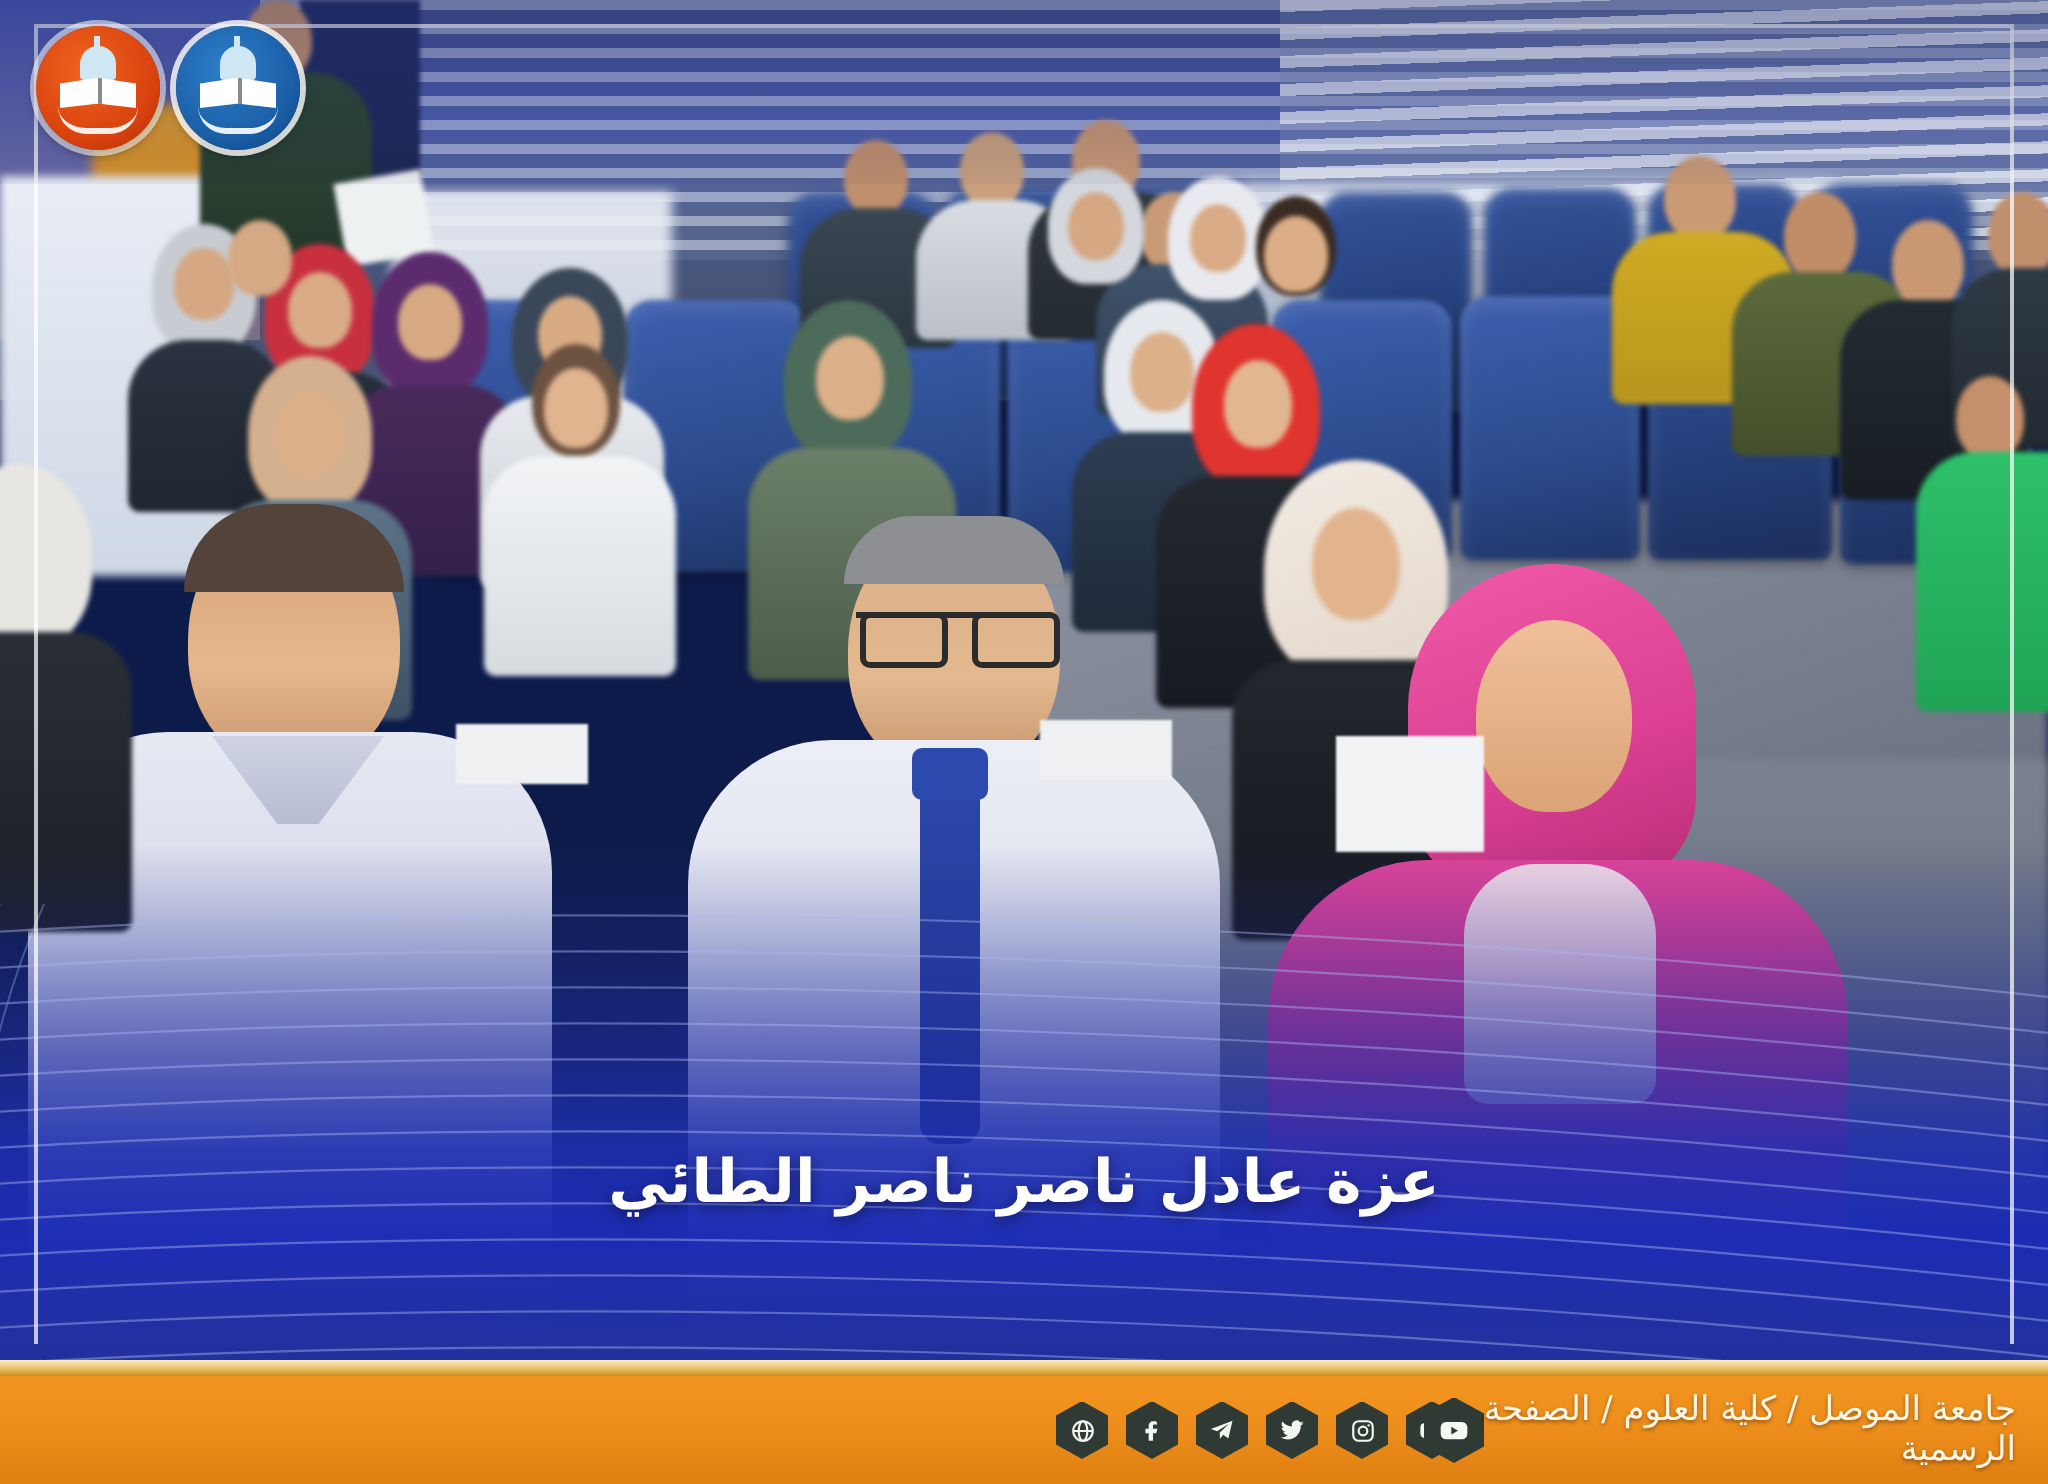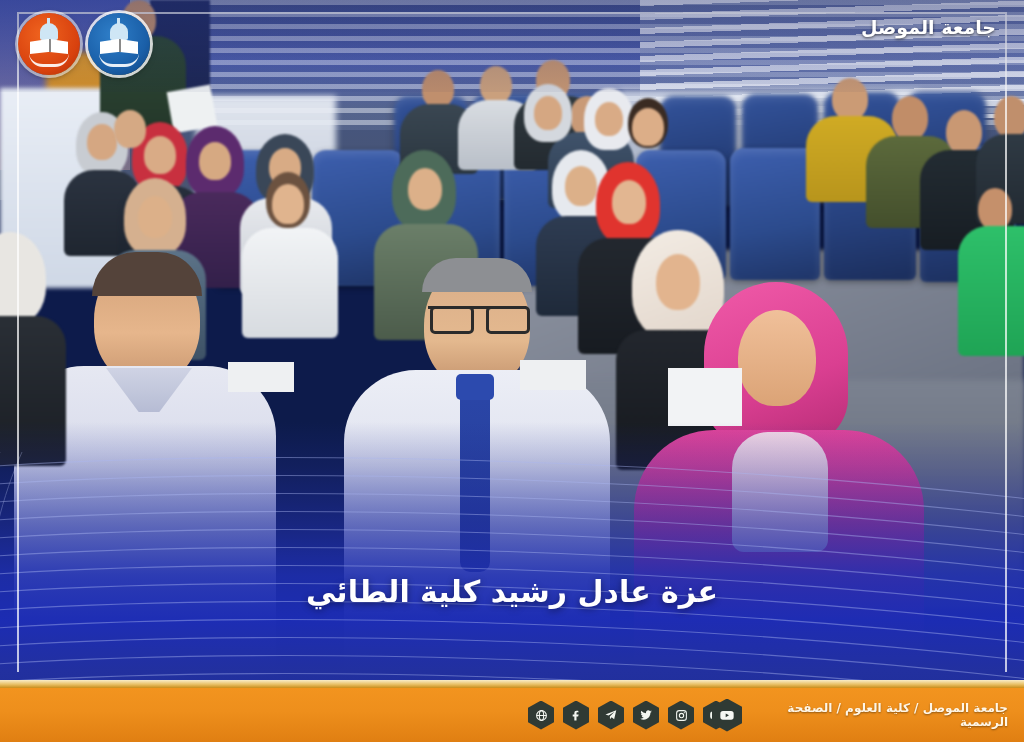--- a/index.html
+++ b/index.html
@@ -206,21 +206,21 @@
   .bar-left{
     position:absolute;right:690px;left:14px;
     text-align:right;direction:rtl;
     color:#2a1702;font-weight:bold;font-size:17px;
     text-shadow:0 1px 1px rgba(255,255,255,.18);
     letter-spacing:-.3px;
   }
   .bar-right{
     position:absolute;left:740px;right:16px;
     text-align:right;direction:rtl;
-    color:#fff6e6;font-weight:bold;font-size:12px;
+    color:#fff6e6;font-weight:normal;font-size:17px;
     text-shadow:0 1px 2px rgba(0,0,0,.4);
     letter-spacing:-.3px;
   }
   .bar-social{
     position:absolute;left:528px;display:flex;gap:9px;align-items:center;
   }
   .hex{
     width:26px;height:29px;
     background:#2f3a34;
     clip-path:polygon(50% 0%,100% 25%,100% 75%,50% 100%,0% 75%,0% 25%);
@@ -462,25 +462,24 @@
     <div class="logo logo-blue">
       <div class="logo-emblem">
         <div class="emb-dome"></div>
         <div class="emb-book"></div>
         <div class="emb-arc"></div>
       </div>
     </div>
   </div>
 
   <div class="univ-text">
-    <span class="l1">جامعة الموصل</span>
   </div>
 
   <div class="main-title">
-    <span class="t2">عزة عادل رشيد كلية الطائي</span>
+    <span class="t2">عزة عادل ناصر ناصر الطائي</span>
   </div>
 
   <div class="bottom-bar">
     <div class="bar-top-strip"></div>
 
 
     <div class="bar-social">
       <div class="hex">
         <svg width="13" height="13" viewBox="0 0 24 24" fill="none" stroke="currentColor" stroke-width="2">
           <circle cx="12" cy="12" r="9"></circle>

